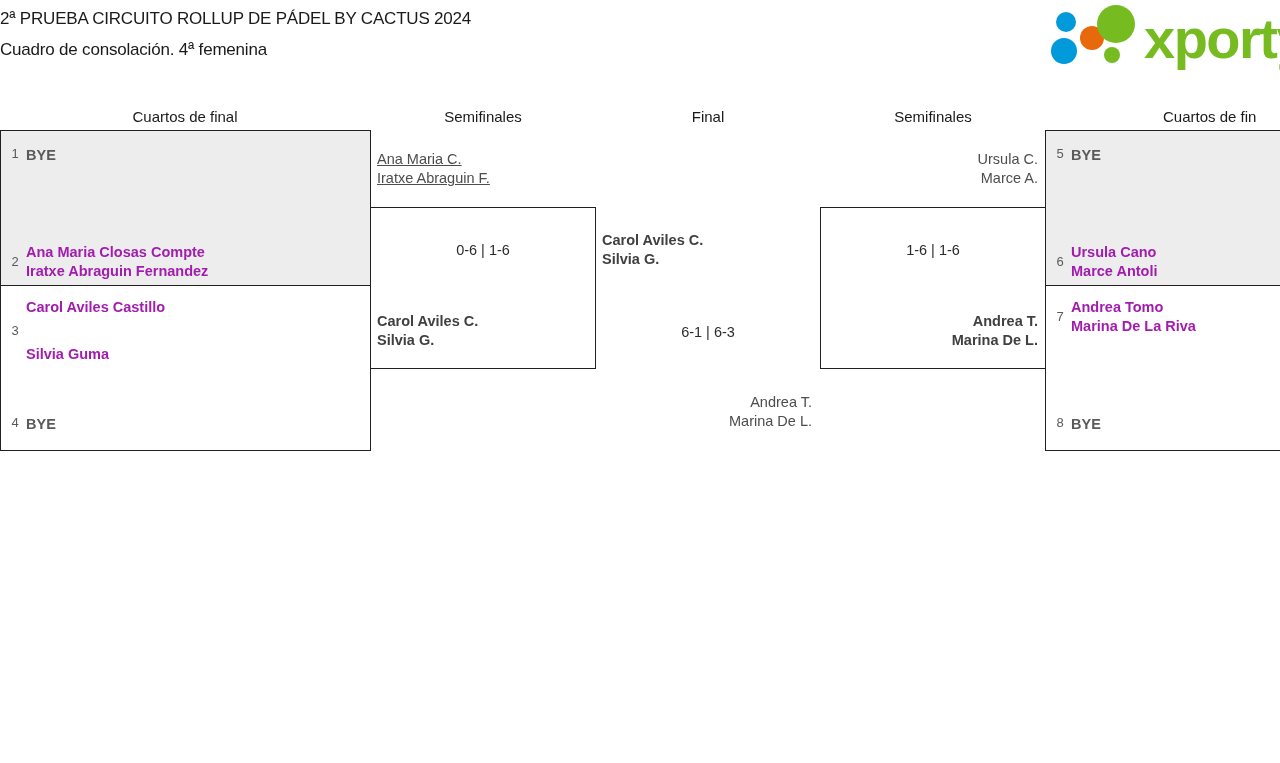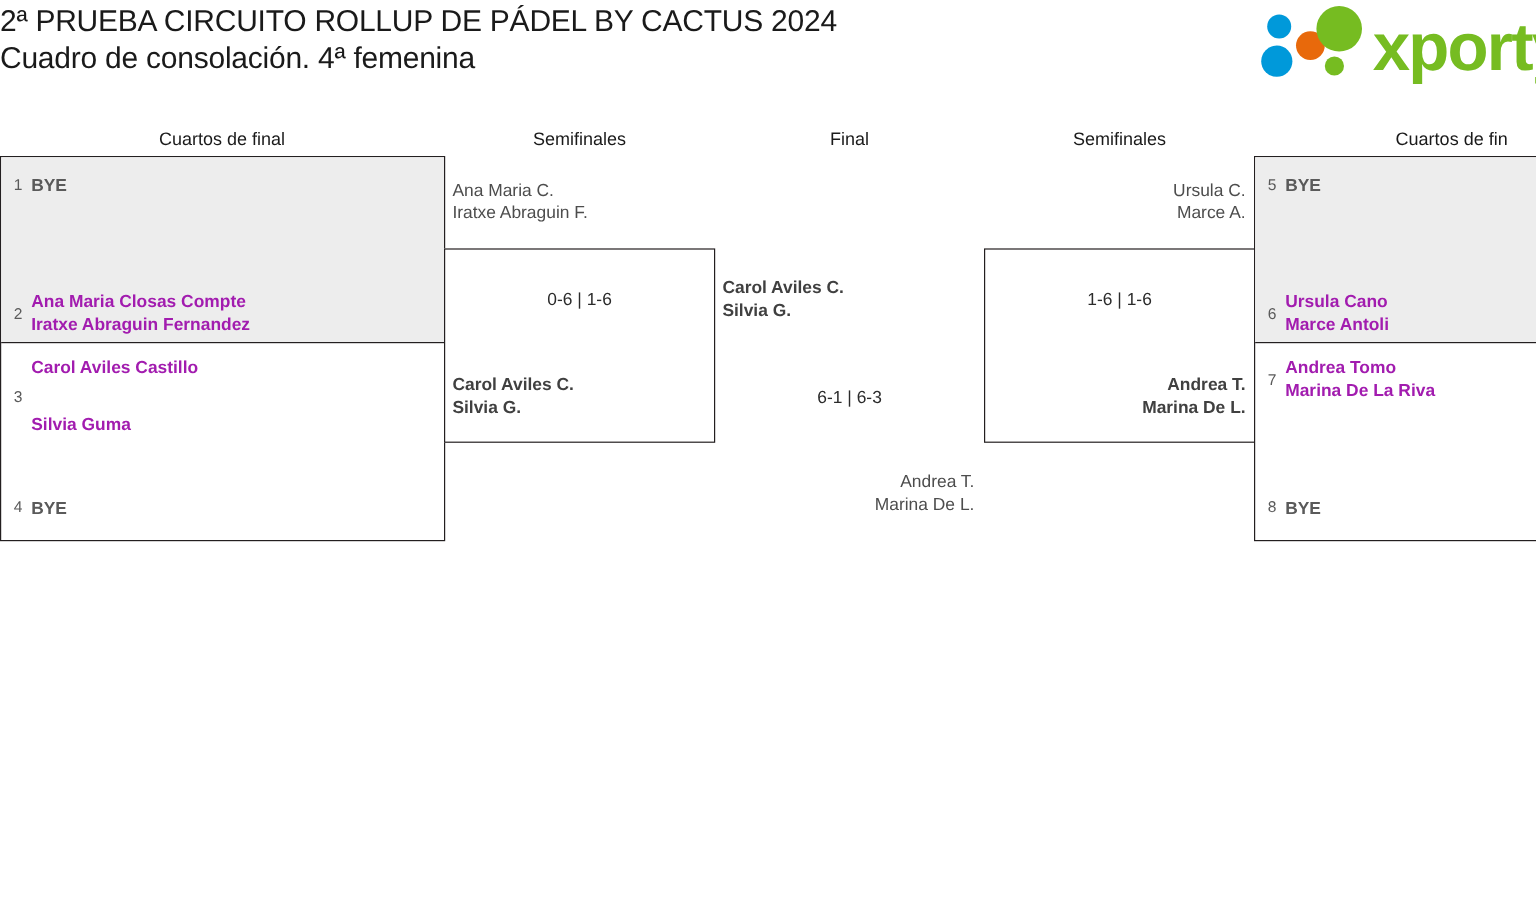--- a/index.html
+++ b/index.html
@@ -22,21 +22,21 @@
     left: 0; top: 0;
     width: 1280px;
     height: 90px;
   }
   #title-block {
     position: absolute;
     left: 0; top: 0;
     width: 900px;
   }
   .title-line {
-    font-size: 25px;
+    font-size: 17px;
     line-height: 31px;
     color: #1a1a1a;
     letter-spacing: -0.2px;
     white-space: nowrap;
   }
   #title-line-1 { padding-top: 3px; }
 
   
   #brand-logo {
     position: absolute;
@@ -190,21 +190,21 @@
     </span>
   </div>
 
   <div class="slot" style="left:4px; top:415px;">
     <span class="seed">4</span>
     <span class="names bye">BYE</span>
   </div>
 
   <div class="match-box" style="left:370px; top:207px; width:226px; height:162px; background:#ffffff;"></div>
 
-  <div class="float-names loser" style="left:377px; top:150px;">
+  <div class="float-names loser" style="left:377px; top:150px;text-decoration:underline;">
     <div>Ana Maria C.</div>
     <div>Iratxe Abraguin F.</div>
   </div>
 
   <div class="score" style="left:383px; top:241px; width:200px;">0-6 | 1-6</div>
 
   <div class="float-names winner" style="left:377px; top:312px;">
     <div>Carol Aviles C.</div>
     <div>Silvia G.</div>
   </div>

